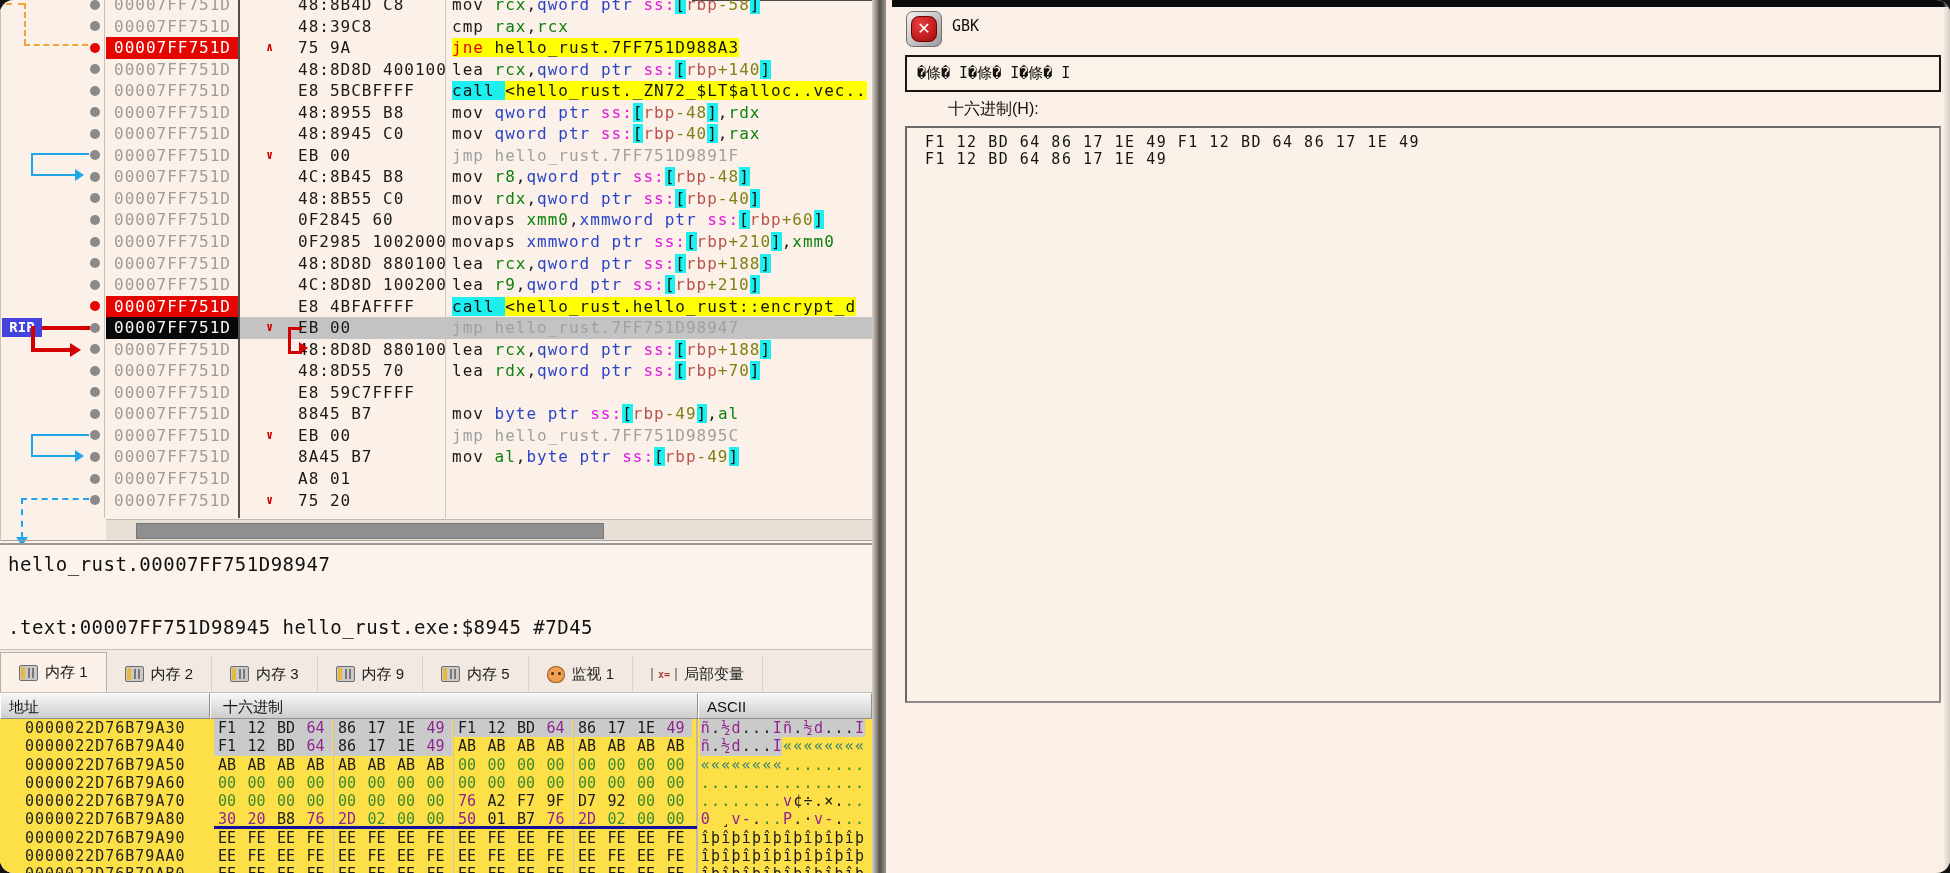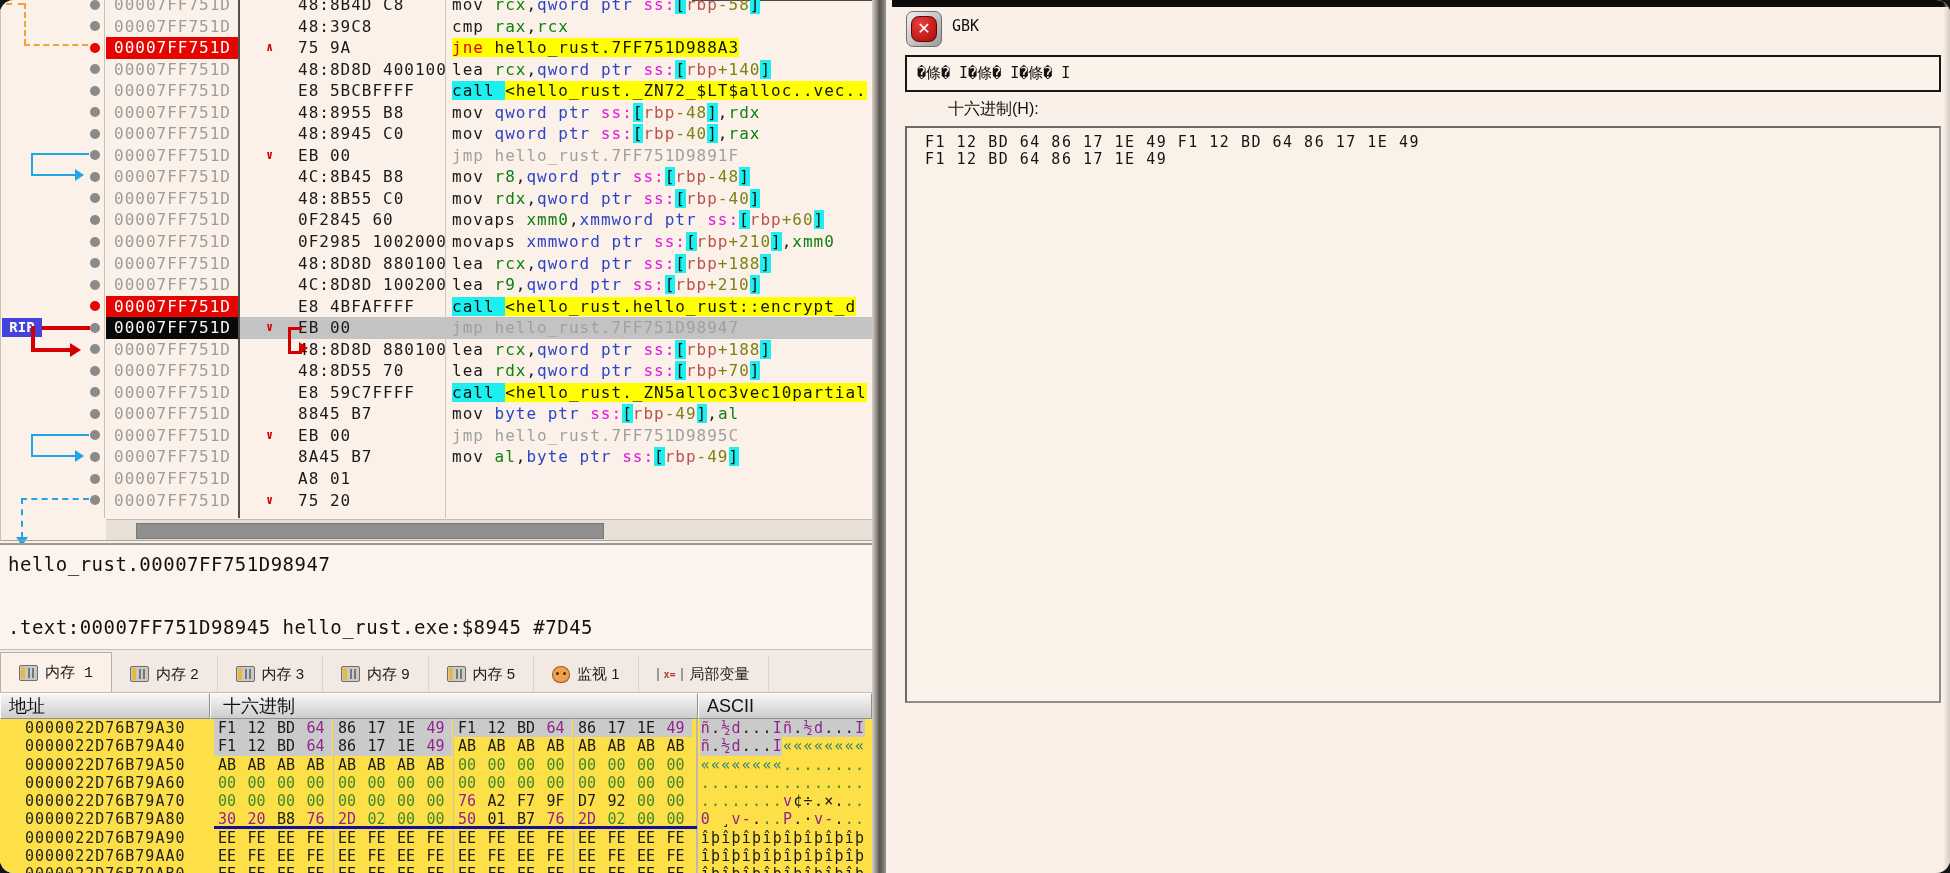--- a/index.html
+++ b/index.html
@@ -51,36 +51,36 @@
   #status{position:absolute;left:0;top:543px;width:872px;height:107px;background:#FCF4EC;
     border-top:2px solid #9A9A9A;border-bottom:1px solid #C8C0B8;box-sizing:border-box;}
   .status-line{position:absolute;left:8px;font-size:19px;letter-spacing:0.5px;color:#111;white-space:pre;}
   #status-line1{top:8px;}
   #status-line2{top:71px;text-align:right;}
   
   #tabs{position:absolute;left:0;top:650px;width:872px;height:43px;background:#F2EAE2;border-bottom:1px solid #C4BCB4;box-sizing:border-box;display:flex;align-items:flex-end;overflow:hidden;
     font-family:"Liberation Sans",sans-serif;}
   .tab{display:flex;align-items:center;gap:7px;padding:0 18px;height:36px;margin-top:7px;border-right:1px solid #DCD4CC;
     font-size:15px;color:#1A1A1A;white-space:nowrap;}
-  .tab.selected{height:39px;background:#FBF1E9;border:1px solid #B9B1A9;border-bottom:none;font-family:Liberation Mono, monospace;}
+  .tab.selected{height:39px;background:#FBF1E9;border:1px solid #B9B1A9;border-bottom:none;}
   .icon-mem{width:17px;height:14px;background:#C9C9C9;border:1px solid #6E6E6E;border-radius:2px;position:relative;flex:0 0 auto;}
   .icon-mem::before{content:"";position:absolute;left:1px;top:1px;bottom:1px;width:4px;background:#E8B93C;}
   .icon-mem::after{content:"";position:absolute;right:2px;top:2px;bottom:2px;width:7px;
     background:repeating-linear-gradient(90deg,#777 0 2px,#ccc 2px 4px);}
   .icon-watch{width:16px;height:15px;background:radial-gradient(circle at 50% 45%,#F0A050 0 60%,#C87830 100%);
     border-radius:50% 50% 45% 45%;position:relative;border:1px solid #9A5A20;flex:0 0 auto;}
   .icon-watch::before,.icon-watch::after{content:"";position:absolute;top:5px;width:3px;height:3px;border-radius:50%;background:#4A2A08;}
   .icon-watch::before{left:3px}.icon-watch::after{right:3px}
   .icon-locals{width:22px;height:13px;border-left:2px solid #9A9A9A;border-right:2px solid #9A9A9A;color:#B04040;
     font:bold 10px/13px "DejaVu Sans Mono",monospace;text-align:center;flex:0 0 auto;}
   
   #dump-header{position:absolute;left:0;top:693px;width:872px;height:26px;}
   .hcell{position:absolute;top:0;height:26px;box-sizing:border-box;background:linear-gradient(#F6F6F6,#CDCDCD);
     border-right:1px solid #909090;border-bottom:1px solid #909090;border-top:1px solid #FDFDFD;border-left:1px solid #FDFDFD;
-    font-size:18px;line-height:25px;color:#111;font-family:"Liberation Sans",sans-serif;white-space:nowrap;overflow:hidden;}
+    font-size:15px;line-height:25px;color:#111;font-family:"Liberation Sans",sans-serif;white-space:nowrap;overflow:hidden;}
   #hc-addr{left:0;width:210px;padding-left:8px;}
   #hc-hex{left:210px;width:488px;padding-left:12px;}
   #hc-ascii{left:698px;width:174px;padding-left:8px;}
   #dump-body{position:absolute;left:0;top:719px;width:872px;height:154px;overflow:hidden;background:#fde047;}
   .mrow{position:relative;height:18.3px;line-height:18.3px;font-size:15px;white-space:pre;}
   .maddr{position:absolute;left:8px;width:202px;padding-left:17px;box-sizing:border-box;color:#222;letter-spacing:1px;overflow:hidden;}
   .mhex{position:absolute;left:214px;width:484px;box-sizing:border-box;border-right:2px solid #C0B8B0;height:100%;}
   .grp{display:inline-block;width:120px;box-sizing:border-box;border-right:1px solid #CCC4BC;height:100%;vertical-align:top;}
   .grp:last-child{border-right:none;}
   .byte{display:inline-block;width:29.5px;box-sizing:border-box;padding-left:4px;}
@@ -129,21 +129,21 @@
             <div class="drow"><div class="dot"></div><div class="caddr">00007FF751D</div><div class="cbytes">4C:8B45 B8</div><div class="cinstr"><span class="i-m">mov </span><span class="i-r">r8</span><span class="i-m">,</span><span class="i-k">qword ptr </span><span class="i-s">ss:</span><span class="i-b">[</span><span class="i-p">rbp</span><span class="i-o">-48</span><span class="i-b">]</span></div></div>
             <div class="drow"><div class="dot"></div><div class="caddr">00007FF751D</div><div class="cbytes">48:8B55 C0</div><div class="cinstr"><span class="i-m">mov </span><span class="i-r">rdx</span><span class="i-m">,</span><span class="i-k">qword ptr </span><span class="i-s">ss:</span><span class="i-b">[</span><span class="i-p">rbp</span><span class="i-o">-40</span><span class="i-b">]</span></div></div>
             <div class="drow"><div class="dot"></div><div class="caddr">00007FF751D</div><div class="cbytes">0F2845 60</div><div class="cinstr"><span class="i-m">movaps </span><span class="i-r">xmm0</span><span class="i-m">,</span><span class="i-k">xmmword ptr </span><span class="i-s">ss:</span><span class="i-b">[</span><span class="i-p">rbp</span><span class="i-o">+60</span><span class="i-b">]</span></div></div>
             <div class="drow"><div class="dot"></div><div class="caddr">00007FF751D</div><div class="cbytes">0F2985 10020000</div><div class="cinstr"><span class="i-m">movaps </span><span class="i-k">xmmword ptr </span><span class="i-s">ss:</span><span class="i-b">[</span><span class="i-p">rbp</span><span class="i-o">+210</span><span class="i-b">]</span><span class="i-m">,</span><span class="i-r">xmm0</span></div></div>
             <div class="drow"><div class="dot"></div><div class="caddr">00007FF751D</div><div class="cbytes">48:8D8D 88010000</div><div class="cinstr"><span class="i-m">lea </span><span class="i-r">rcx</span><span class="i-m">,</span><span class="i-k">qword ptr </span><span class="i-s">ss:</span><span class="i-b">[</span><span class="i-p">rbp</span><span class="i-o">+188</span><span class="i-b">]</span></div></div>
             <div class="drow"><div class="dot"></div><div class="caddr">00007FF751D</div><div class="cbytes">4C:8D8D 10020000</div><div class="cinstr"><span class="i-m">lea </span><span class="i-r">r9</span><span class="i-m">,</span><span class="i-k">qword ptr </span><span class="i-s">ss:</span><span class="i-b">[</span><span class="i-p">rbp</span><span class="i-o">+210</span><span class="i-b">]</span></div></div>
             <div class="drow"><div class="dot red"></div><div class="caddr bp">00007FF751D</div><div class="cbytes">E8 4BFAFFFF</div><div class="cinstr"><span class="i-cl">call </span><span class="i-yt">&lt;hello_rust.hello_rust::encrypt_d</span></div></div>
             <div class="drow"><div class="selband"></div><div class="dot"></div><div class="caddr rip">00007FF751D</div><div class="chev">∨</div><div class="cbytes">EB 00</div><div class="cinstr"><span class="i-gy">jmp hello_rust.7FF751D98947</span></div></div>
             <div class="drow"><div class="dot"></div><div class="caddr">00007FF751D</div><div class="cbytes">48:8D8D 88010000</div><div class="cinstr"><span class="i-m">lea </span><span class="i-r">rcx</span><span class="i-m">,</span><span class="i-k">qword ptr </span><span class="i-s">ss:</span><span class="i-b">[</span><span class="i-p">rbp</span><span class="i-o">+188</span><span class="i-b">]</span></div></div>
             <div class="drow"><div class="dot"></div><div class="caddr">00007FF751D</div><div class="cbytes">48:8D55 70</div><div class="cinstr"><span class="i-m">lea </span><span class="i-r">rdx</span><span class="i-m">,</span><span class="i-k">qword ptr </span><span class="i-s">ss:</span><span class="i-b">[</span><span class="i-p">rbp</span><span class="i-o">+70</span><span class="i-b">]</span></div></div>
-            <div class="drow"><div class="dot"></div><div class="caddr">00007FF751D</div><div class="cbytes">E8 59C7FFFF</div><div class="cinstr"><span class="i-cl">call </span><span class="i-yt">&lt;hello_rust._ZN5alloc3vec10partial</span></div></div>
+            <div class="drow"><div class="dot"></div><div class="caddr">00007FF751D</div><div class="cbytes">E8 59C7FFFF</div></div>
             <div class="drow"><div class="dot"></div><div class="caddr">00007FF751D</div><div class="cbytes">8845 B7</div><div class="cinstr"><span class="i-m">mov </span><span class="i-k">byte ptr </span><span class="i-s">ss:</span><span class="i-b">[</span><span class="i-p">rbp</span><span class="i-o">-49</span><span class="i-b">]</span><span class="i-m">,</span><span class="i-r">al</span></div></div>
             <div class="drow"><div class="dot"></div><div class="caddr">00007FF751D</div><div class="chev">∨</div><div class="cbytes">EB 00</div><div class="cinstr"><span class="i-gy">jmp hello_rust.7FF751D9895C</span></div></div>
             <div class="drow"><div class="dot"></div><div class="caddr">00007FF751D</div><div class="cbytes">8A45 B7</div><div class="cinstr"><span class="i-m">mov </span><span class="i-r">al</span><span class="i-m">,</span><span class="i-k">byte ptr </span><span class="i-s">ss:</span><span class="i-b">[</span><span class="i-p">rbp</span><span class="i-o">-49</span><span class="i-b">]</span></div></div>
             <div class="drow"><div class="dot"></div><div class="caddr">00007FF751D</div><div class="cbytes">A8 01</div></div>
             <div class="drow"><div class="dot"></div><div class="caddr">00007FF751D</div><div class="chev">∨</div><div class="cbytes">75 20</div></div>
           </div>
       <div class="vline" id="vl1"></div>
       <div class="vline" id="vl2"></div>
       <div class="vline" id="vl3"></div>
       <div id="jmp-bracket"></div>

